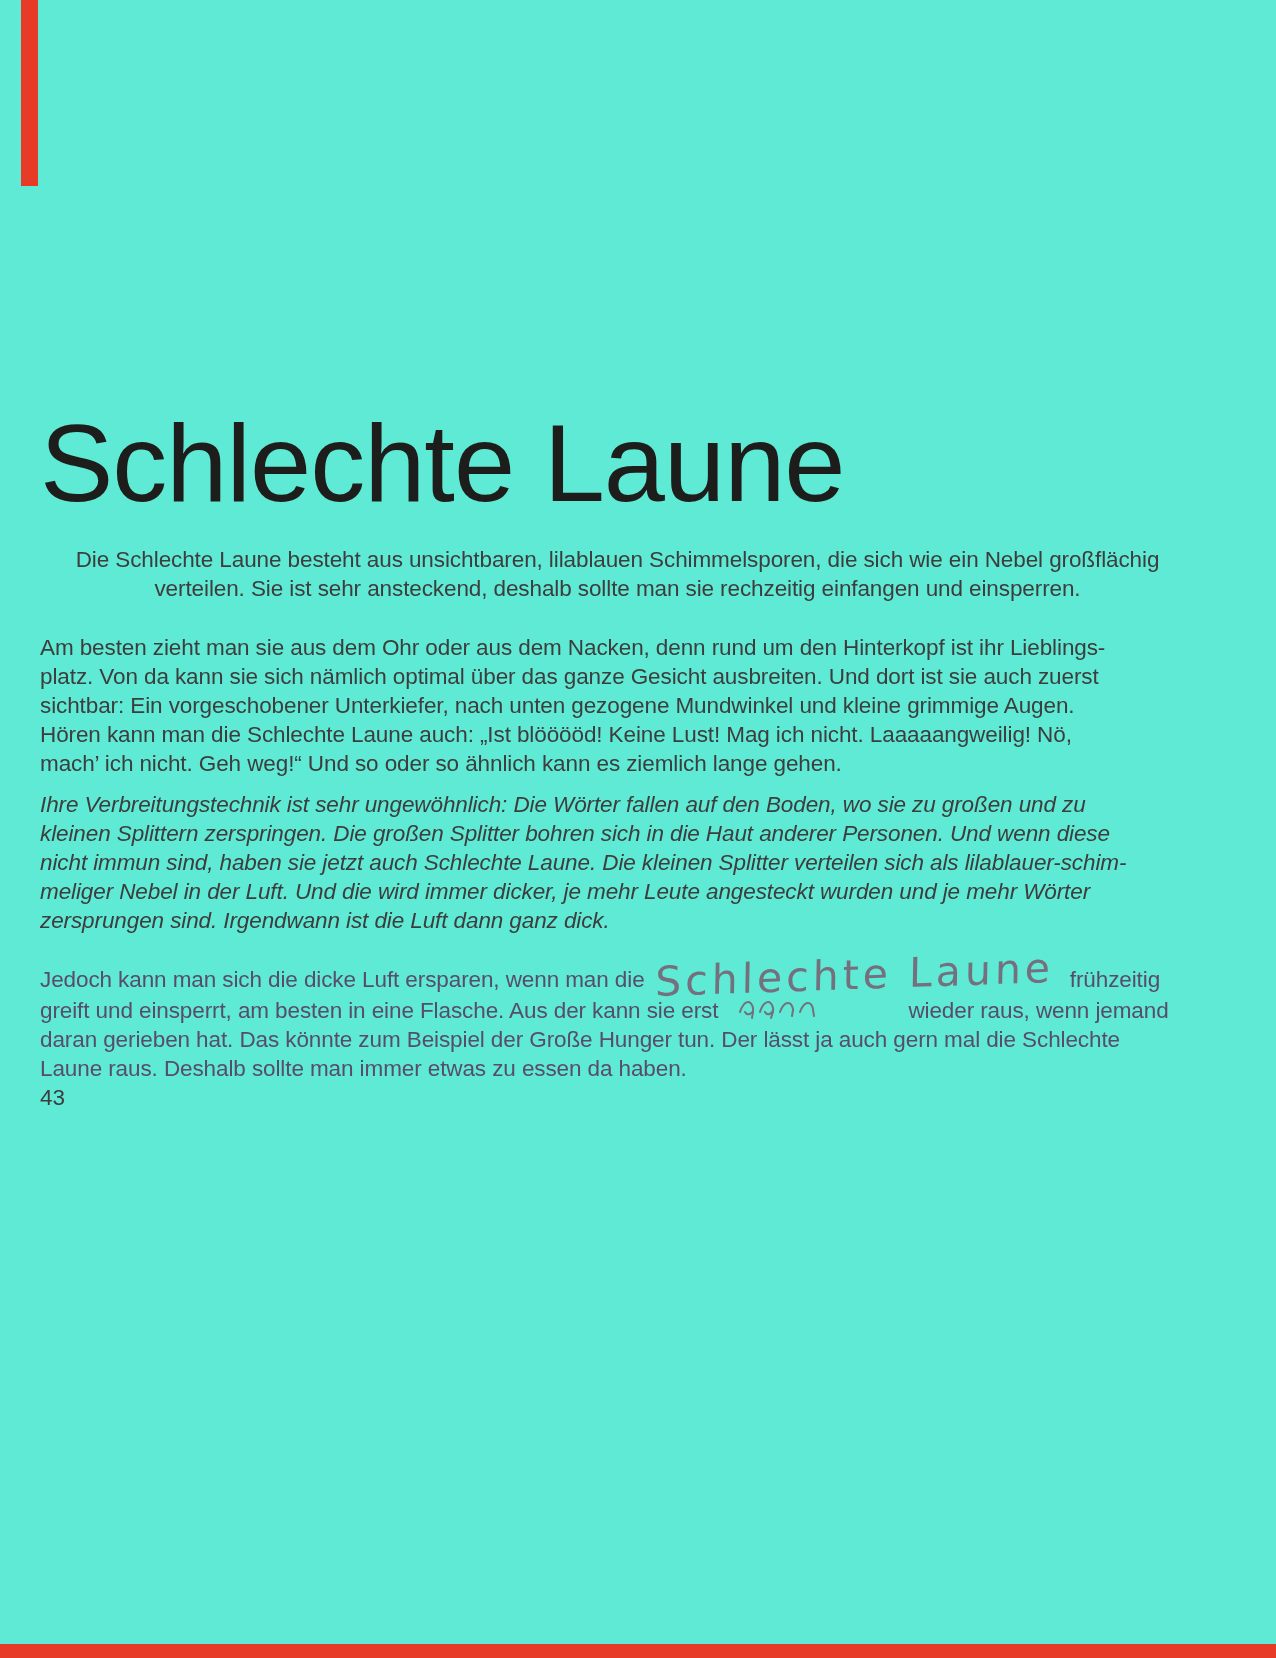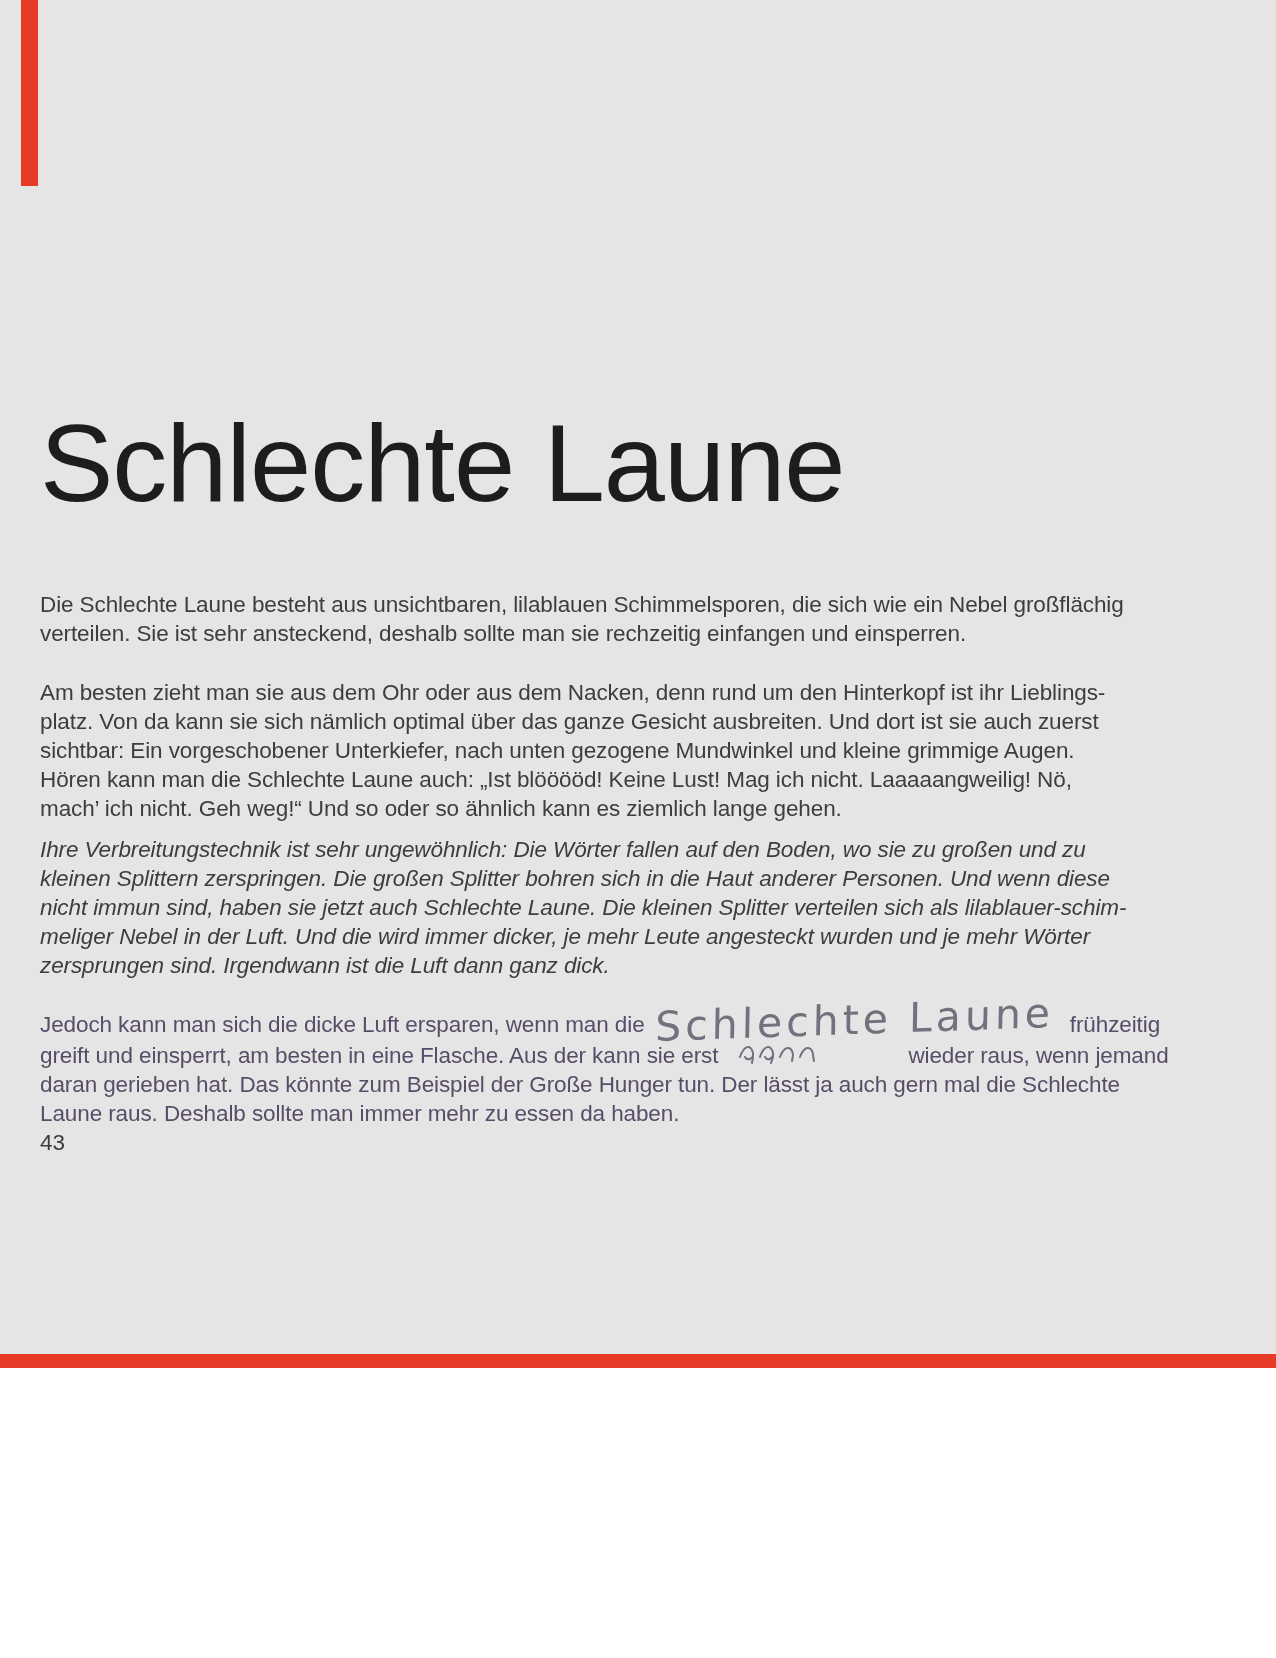--- a/index.html
+++ b/index.html
@@ -1,40 +1,40 @@
 <!DOCTYPE html>
 <html lang="de"><head>
 <meta charset="utf-8">
 <style>
   html,body{margin:0;padding:0;background:#ffffff;}
   .screenshot{
     position:relative;
-    width:1276px;height:1368px;
-    background:#e5e5e5;
+    width:1276px;height:1658px;
+    background:#5eead4;
     overflow:hidden;
     font-family:"Liberation Sans", sans-serif;
   }
   .red-bar{position:absolute;background:#e73b28;}
   .red-bar.topleft{left:21px;top:0;width:17px;height:186px;}
   .red-bar.bottom{left:0;bottom:0;width:1276px;height:14px;}
   .content{
     position:absolute;left:40px;top:0;width:1155px;
   }
   .page-title{
     margin:402px 0 0 0;
     font-size:110px;line-height:1.1;font-weight:400;
     letter-spacing:-1px;color:#1d1d1b;
     white-space:nowrap;
   }
   p.body-par{
     margin:0;white-space:pre-line;
     font-size:22.5px;line-height:29px;letter-spacing:-0.1px;
     color:#3d3d3d;font-weight:400;
   }
-  p.p1{margin-top:67px;}
+  p.p1{margin-top:22px;text-align:center;}
   p.p2{margin-top:30px;}
   p.p3{margin-top:12px;font-style:italic;}
   p.p4{margin-top:30px;color:#574d68;}
   .handwritten{
     display:inline-block;line-height:0;
     font-family:"DejaVu Sans", sans-serif;
     font-size:41px;letter-spacing:4px;color:#75707e;
     transform:rotate(-2deg) skewX(-3deg);
     margin:0 16px 0 10px;vertical-align:-2px;
     white-space:nowrap;
@@ -79,21 +79,21 @@
             <path d="M4,18 C8,6 15,5 17,14 C18,20 11,22 9,18"></path>
             <path d="M17,18 l-1,6"></path>
             <path d="M24,18 C28,6 35,5 37,14 C38,20 31,22 29,18"></path>
             <path d="M37,18 l-2,6"></path>
             <path d="M44,18 C48,7 55,6 57,15"></path>
             <path d="M57,16 l-1,6"></path>
             <path d="M64,18 C68,7 75,6 77,15"></path>
             <path d="M77,16 l1,6"></path>
           </svg></span><span>wieder raus, wenn jemand
 daran gerieben hat. Das könnte zum Beispiel der Große Hunger tun. Der lässt ja auch gern mal die Schlechte
-Laune raus. Deshalb sollte man immer mehr zu essen da haben.</span></p>
+Laune raus. Deshalb sollte man immer etwas zu essen da haben.</span></p>
 
     <p class="page-number body-par">43</p>
 
   </div>
 
   <div class="red-bar bottom"></div>
 
 </div>
 
 </body></html>

